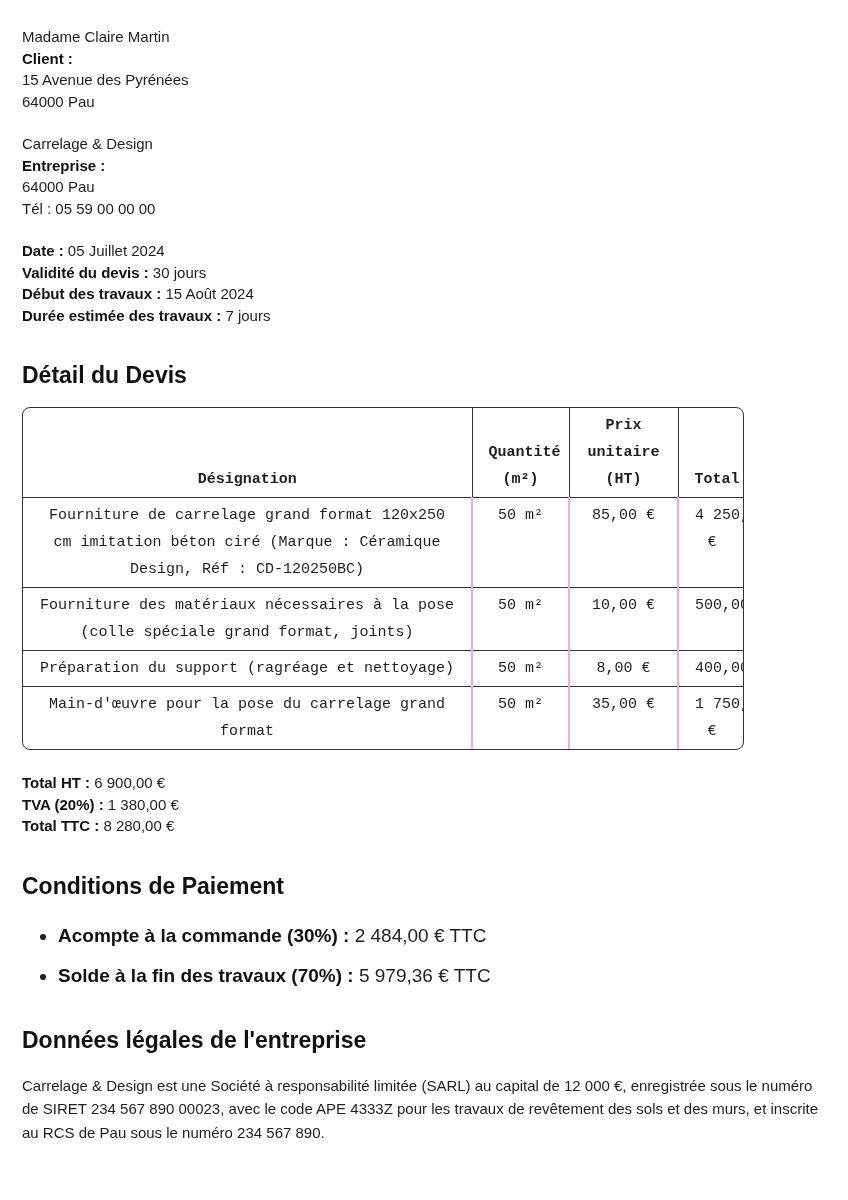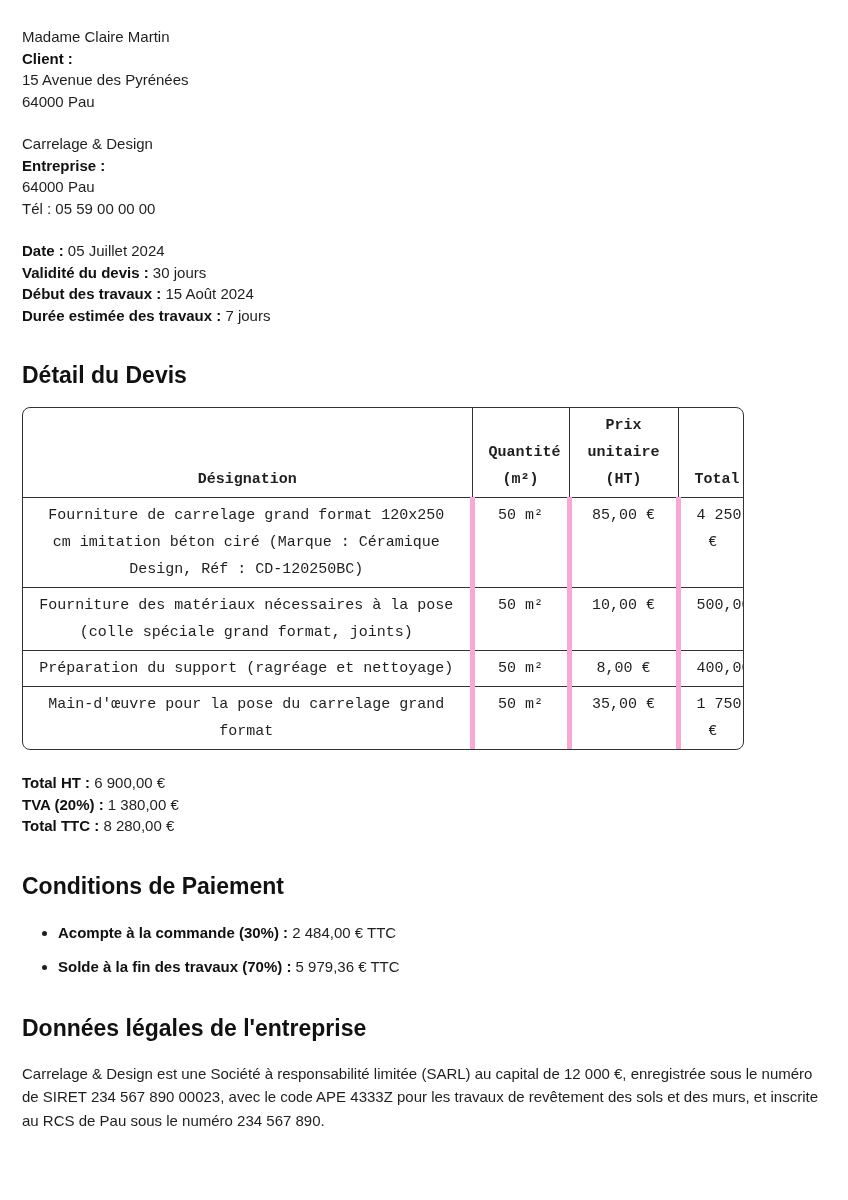--- a/index.html
+++ b/index.html
@@ -65,29 +65,29 @@
     font-weight: 600;
     vertical-align: bottom;
     border-bottom: 1px solid #333333;
     border-left: 1px solid #333333;
     white-space: normal;
   }
   table.quote-table th:first-child { border-left: none; }
   table.quote-table td {
     vertical-align: top;
     border-bottom: 1px solid #333333;
-    border-left: 5px solid #f9a8d4;
+    border-left: 2px solid #f9a8d4;
   }
   table.quote-table td:first-child { border-left: none; }
   table.quote-table tbody tr:last-child td { border-bottom: none; }
   .totals { margin: 0 0 8px 0; }
   ul.pay-list {
     margin: 22px 0 26px 0;
     padding: 0 0 0 36px;
-    font-size: 15px;
+    font-size: 19px;
   }
   ul.pay-list li {
     margin: 0 0 12px 0;
     line-height: 1.5;
   }
   p.legal {
     font-size: 15px;
     line-height: 23.5px;
     margin: 20px 0 0 0;
     width: 806px;

